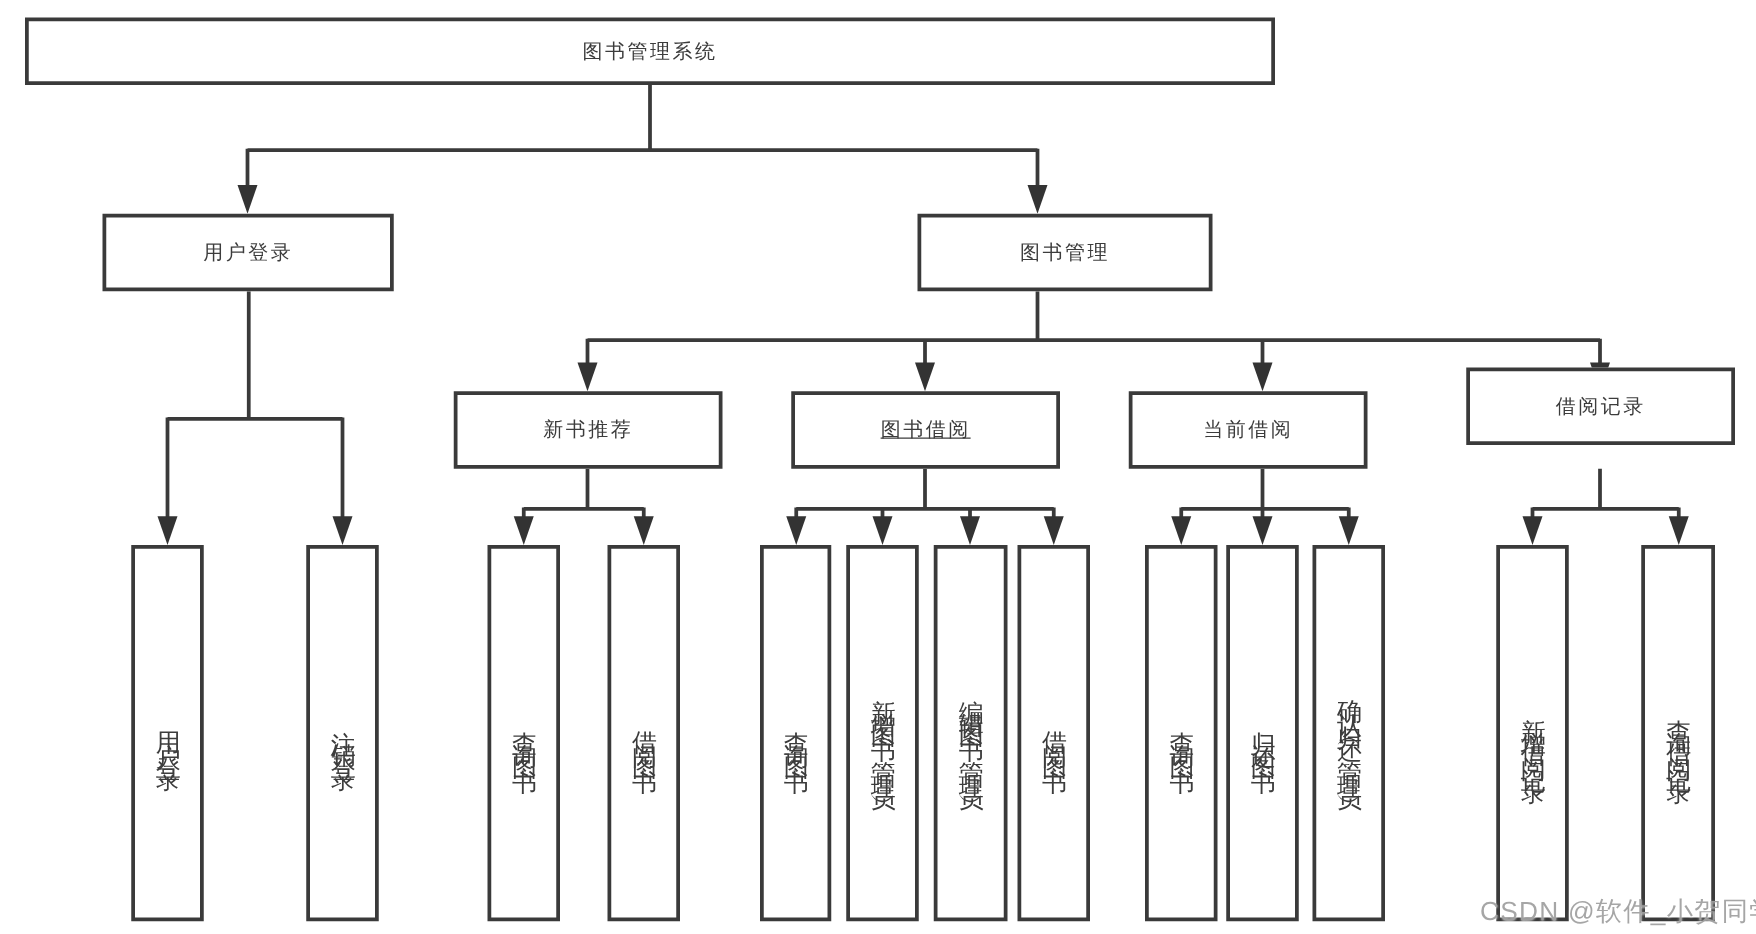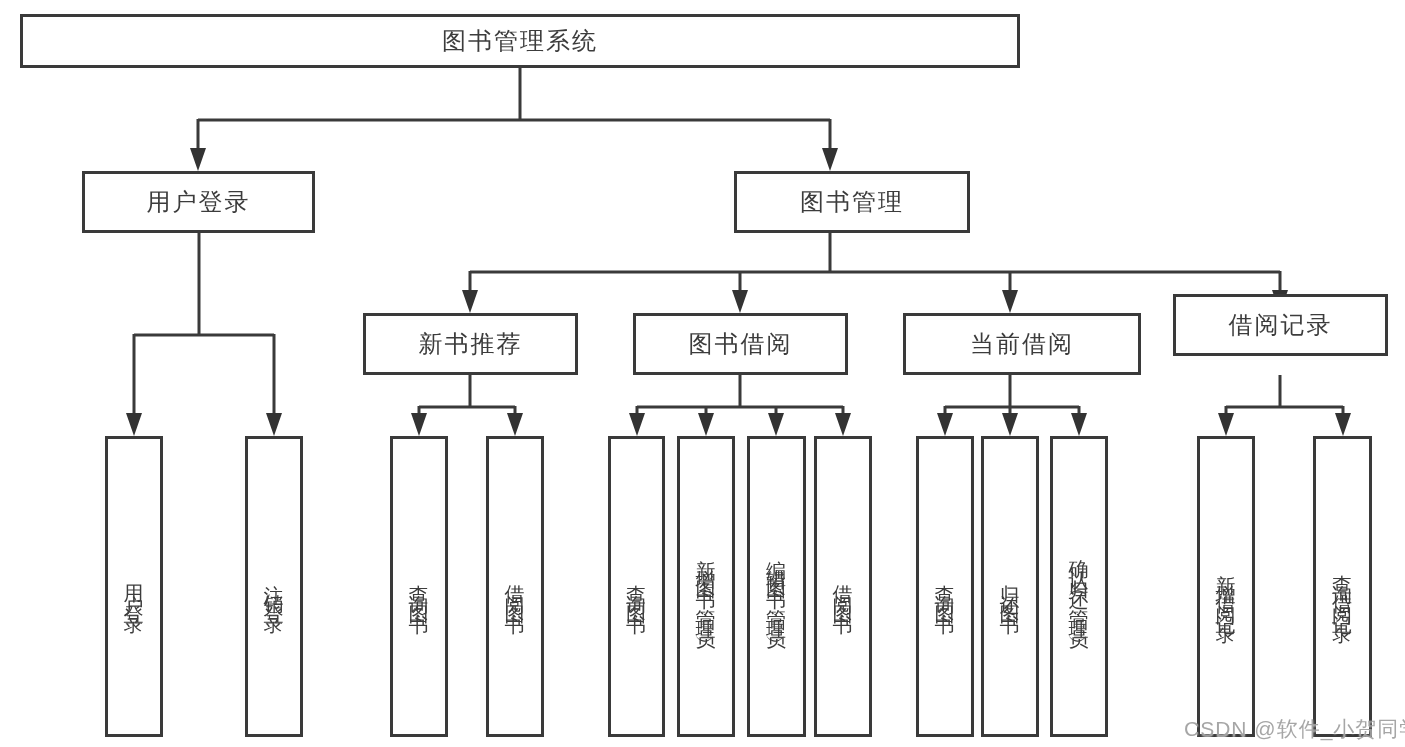--- a/index.html
+++ b/index.html
@@ -23,21 +23,21 @@
   }
   .box {
     position: absolute;
     box-sizing: border-box;
     border: 3px solid #3a3a3a;
     background: #ffffff;
     display: flex;
     align-items: center;
     justify-content: center;
     color: #3c3c3c;
-    font-size: 24px;
+    font-size: 16px;
     letter-spacing: 2px;
     text-align: center;
   }
   .vbox {
     writing-mode: vertical-rl;
     text-orientation: mixed;
     font-size: 20px;
     letter-spacing: 10px;
     line-height: 1.0;
     padding-top: 4px;
@@ -98,22 +98,22 @@
       <polygon points="1335,413 1351,413 1343,436"></polygon>
     </g>
   </svg>
 
   <div class="box" style="left:20px; top:14px; width:1000px; height:54px;">图书管理系统</div>
 
   <div class="box" style="left:82px; top:171px; width:233px; height:62px;">用户登录</div>
   <div class="box" style="left:712px; top:171px; width:236px; height:62px;margin-left:22px;">图书管理</div>
 
   <div class="box" style="left:363px; top:313px; width:215px; height:62px;">新书推荐</div>
-  <div class="box" style="left:633px; top:313px; width:215px; height:62px;">图书借阅</div>
-  <div class="box" style="left:903px; top:313px; width:238px; height:62px;">当前借阅</div>
+  <div class="box" style="left:633px; top:313px; width:215px; height:62px;text-decoration:underline;">图书借阅</div>
+  <div class="box" style="left:903px; top:313px; width:191px; height:62px;">当前借阅</div>
   <div class="box" style="left:1173px; top:294px; width:215px; height:62px;">借阅记录</div>
 
   <div class="box vbox" style="left:105px; top:436px; width:58px; height:301px;">用户登录</div>
   <div class="box vbox" style="left:245px; top:436px; width:58px; height:301px;">注销登录</div>
 
   <div class="box vbox" style="left:390px; top:436px; width:58px; height:301px;">查询图书</div>
   <div class="box vbox" style="left:486px; top:436px; width:58px; height:301px;">借阅图书</div>
 
   <div class="box vbox" style="left:608px; top:436px; width:57px; height:301px;">查询图书</div>
   <div class="box vbox" style="left:677px; top:436px; width:58px; height:301px;">新增图书（管理员）</div>

